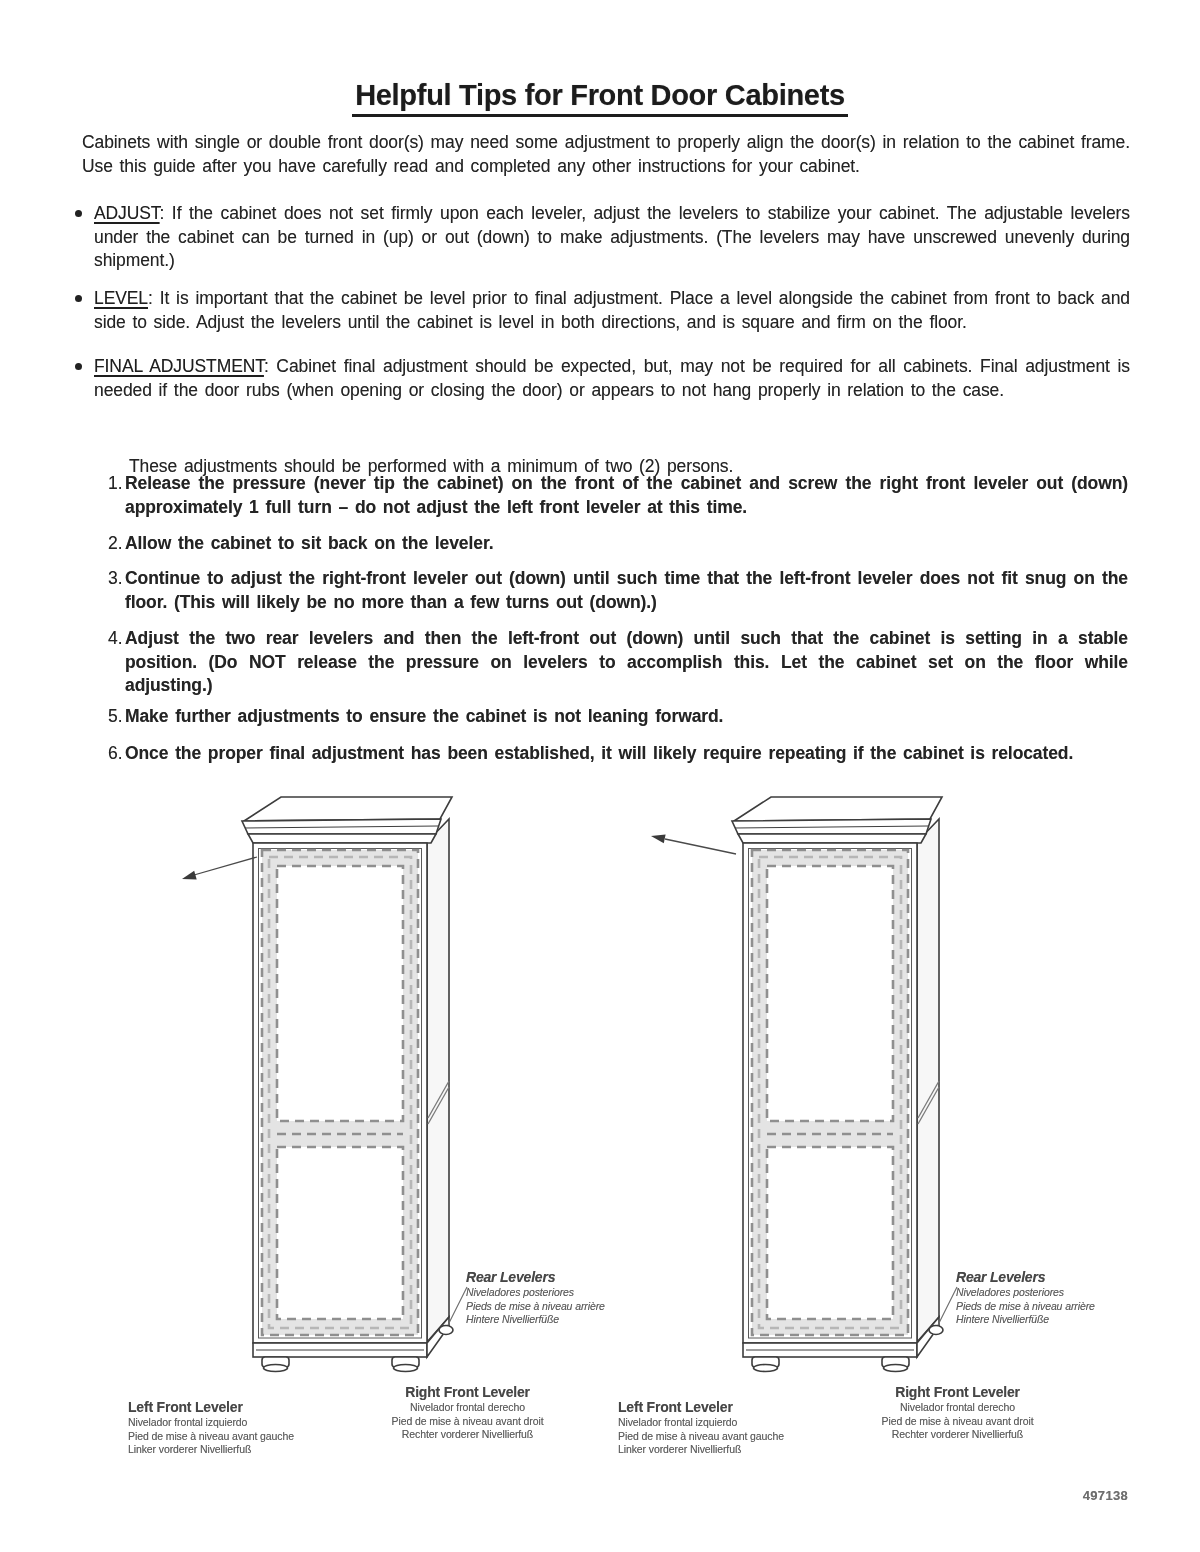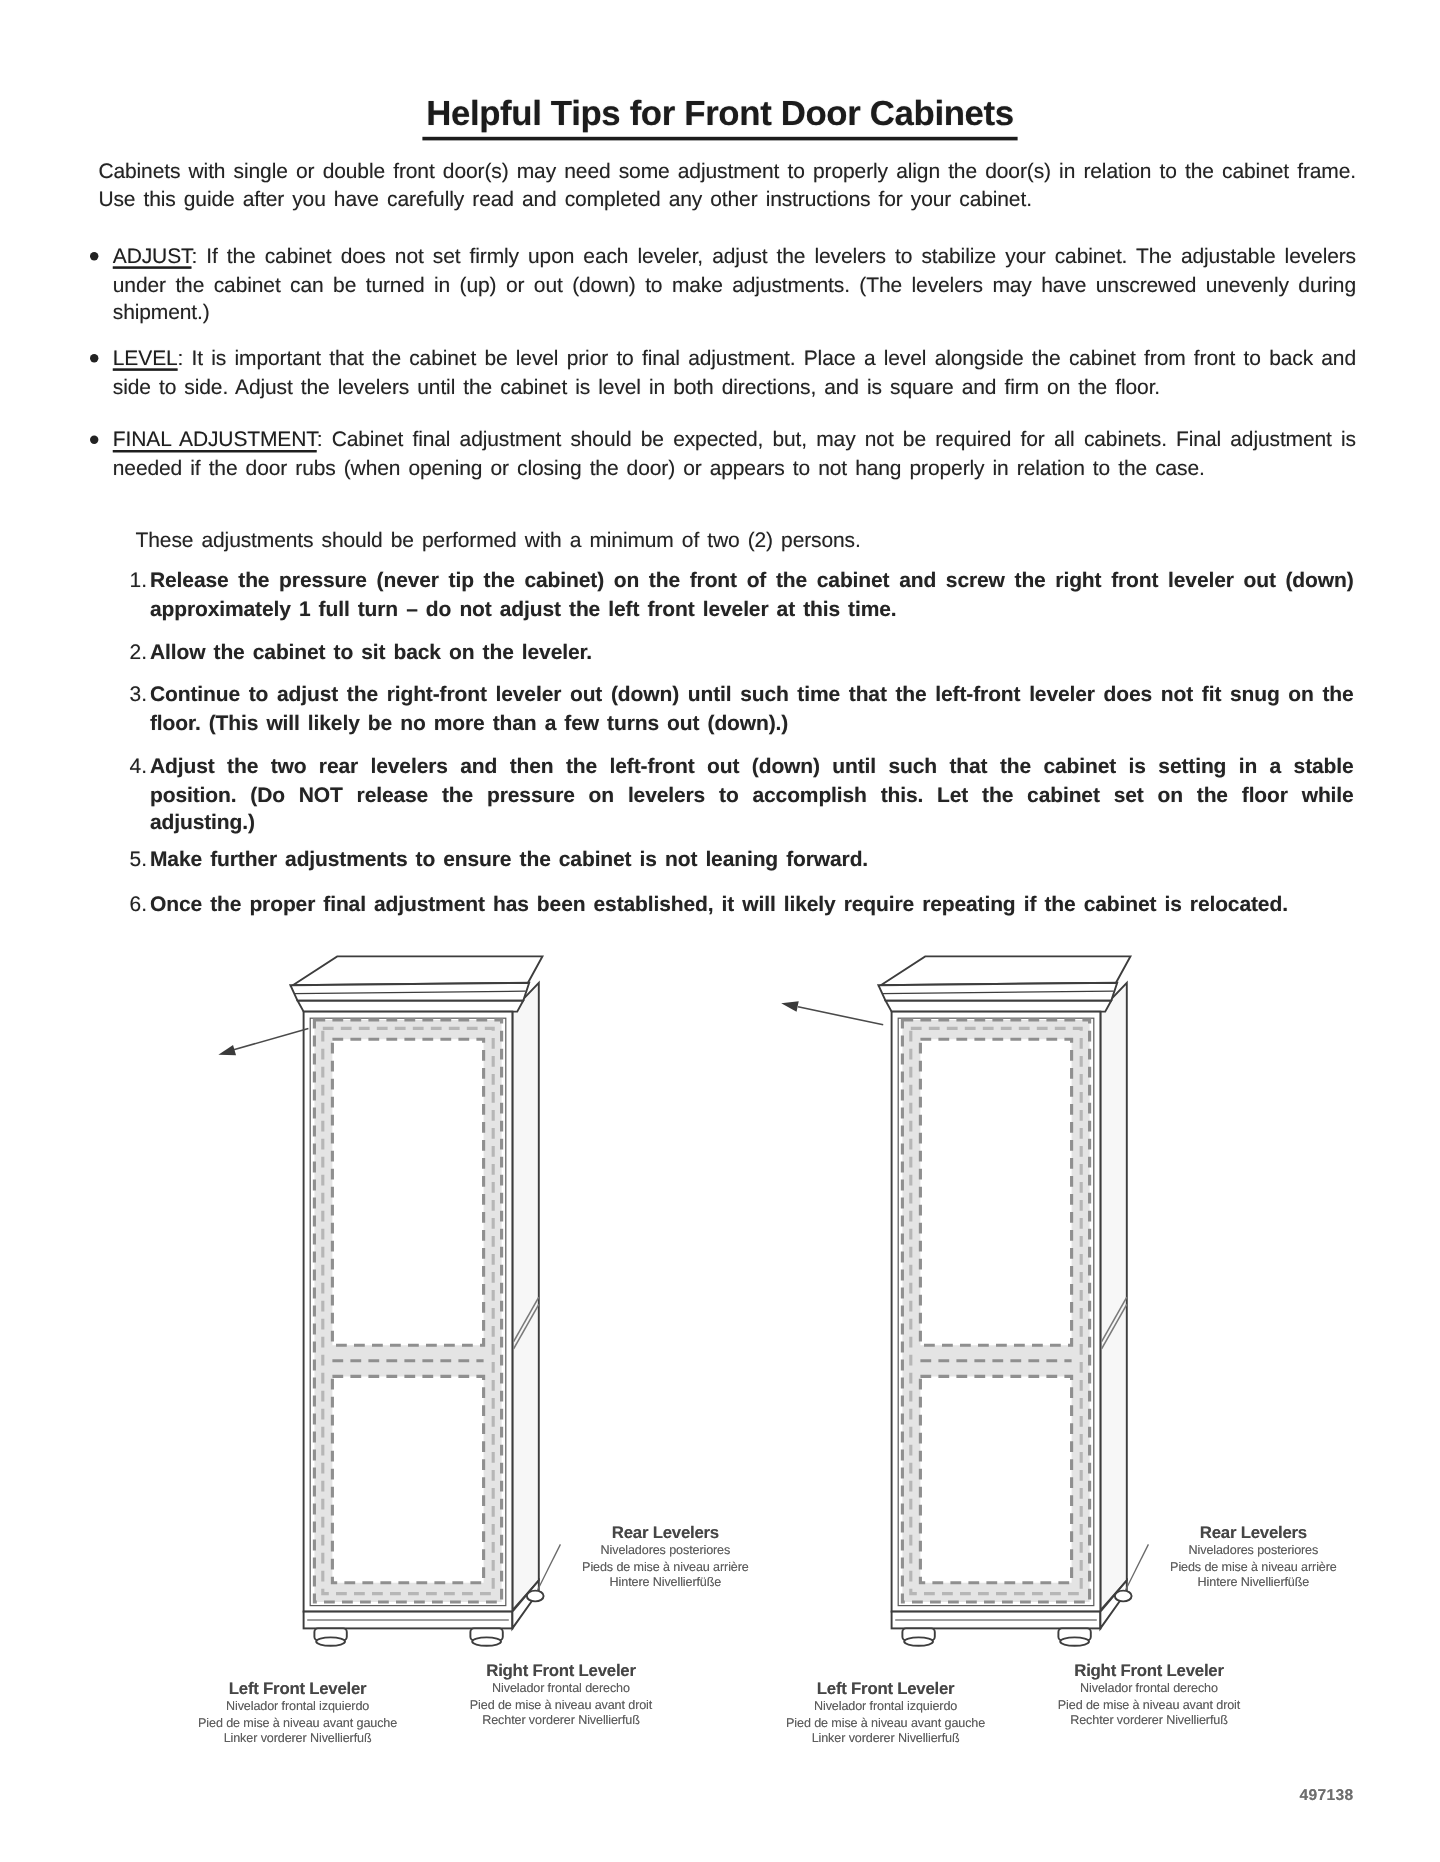--- a/index.html
+++ b/index.html
@@ -24,34 +24,34 @@
     margin:15px;text-align:center;
     font-size:29px;font-weight:bold;letter-spacing:-0.3px;
     color:#1c1c1c;
     text-shadow:0 0 0.7px rgba(30,30,30,.5);
   }
   .title-inner{border-bottom:3px solid #1c1c1c;padding:0 3px 3px 3px;}
   .intro{position:absolute;left:82px;right:70px;top:131px;margin:0;text-align:justify;}
   .bullet{position:absolute;left:74px;right:70px;padding-left:20px;text-align:justify;}
   .dot{position:absolute;left:1px;top:8px;width:7px;height:7px;border-radius:50%;background:#222;}
   .bh{font-weight:normal;text-decoration:underline;text-underline-offset:3px;text-decoration-thickness:2px;color:#1e1e1e;}
-  .note{position:absolute;left:113px;right:70px;margin:0;}
+  .note{position:absolute;left:113px;right:70px;margin:16px;}
   .step{position:absolute;left:108px;right:72px;}
   .num{position:absolute;left:0;top:0;font-weight:normal;}
   .stext{display:block;margin-left:17px;text-align:justify;font-weight:bold;}
   .figure{position:absolute;top:790px;width:345px;height:700px;}
   .fig-left{left:150px;}
   .fig-right{left:640px;}
   .figure svg{position:absolute;left:0;top:0;}
   .lab{position:absolute;color:#4b4b4b;text-shadow:0 0 0.5px rgba(80,80,80,.5);}
   .lab-h{font-size:14px;font-weight:bold;color:#464646;line-height:17px;letter-spacing:-0.2px;}
   .lab-s{font-size:10.5px;line-height:13.5px;color:#5d5d5d;letter-spacing:-0.1px;}
-  .lab-rear{left:297px;top:479px;width:215px;text-align:center;}
+  .lab-rear{left:316px;top:479px;width:215px;text-align:left;font-style:italic;}
   .lab-rf{left:190px;top:594px;width:255px;text-align:center;}
-  .lab-lf{left:-22px;top:609px;width:240px;text-align:center;}
+  .lab-lf{left:-22px;top:609px;width:240px;}
   .docnum{
     position:absolute;top:1488px;right:72px;
     font-size:13px;font-weight:bold;color:#6e6e6e;
     letter-spacing:0.3px;text-shadow:0 0 0.5px rgba(110,110,110,.6);
   }
   .defs-svg{position:absolute;width:0;height:0;overflow:hidden;}
 </style>
 </head>
 <body>
 

